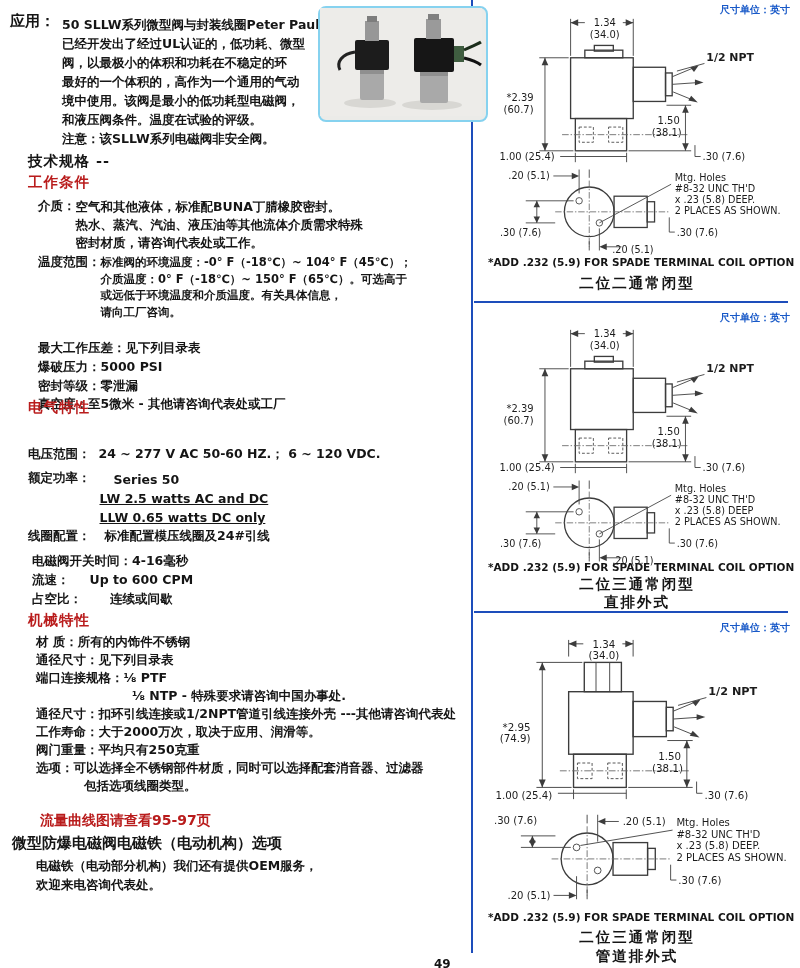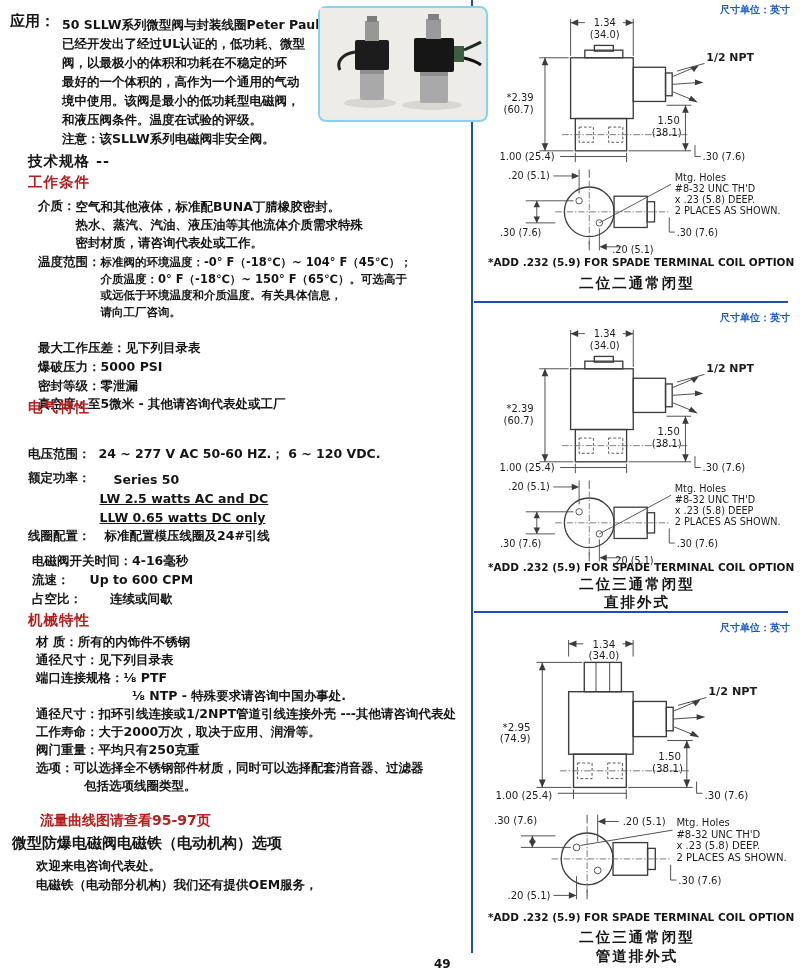--- a/index.html
+++ b/index.html
@@ -176,22 +176,22 @@
       <span class="b">可以选择全不锈钢部件材质，同时可以选择配套消音器、过滤器</span>
     </div>
   <div class="row" style="padding-left:48px;">
       <span class="b">包括选项线圈类型。</span>
     </div>
 </div>
 
 <div class="abs b blue" style="left:40px;top:812px;font-size:14px;">流量曲线图请查看95-97页</div>
 <div class="abs b" style="left:12px;top:834px;font-size:15px;">微型防爆电磁阀电磁铁（电动机构）选项</div>
 <div class="abs lines b t12" style="left:36px;top:857px;line-height:18.5px;">
+  <div>电磁铁（电动部分机构）我们还有提供OEM服务，</div>
   <div>欢迎来电咨询代表处。</div>
-  <div>电磁铁（电动部分机构）我们还有提供OEM服务，</div>
 </div>
 
 <div class="abs b" style="left:434px;top:957px;font-size:12px;">49</div>
 
 <div class="abs vline"></div>
 <div class="abs hline" style="top:301px;"></div>
 <div class="abs hline" style="top:611px;"></div>
 
 <div class="panel" style="top:0;height:301px;">
   <div class="unit">尺寸单位：英寸</div>

